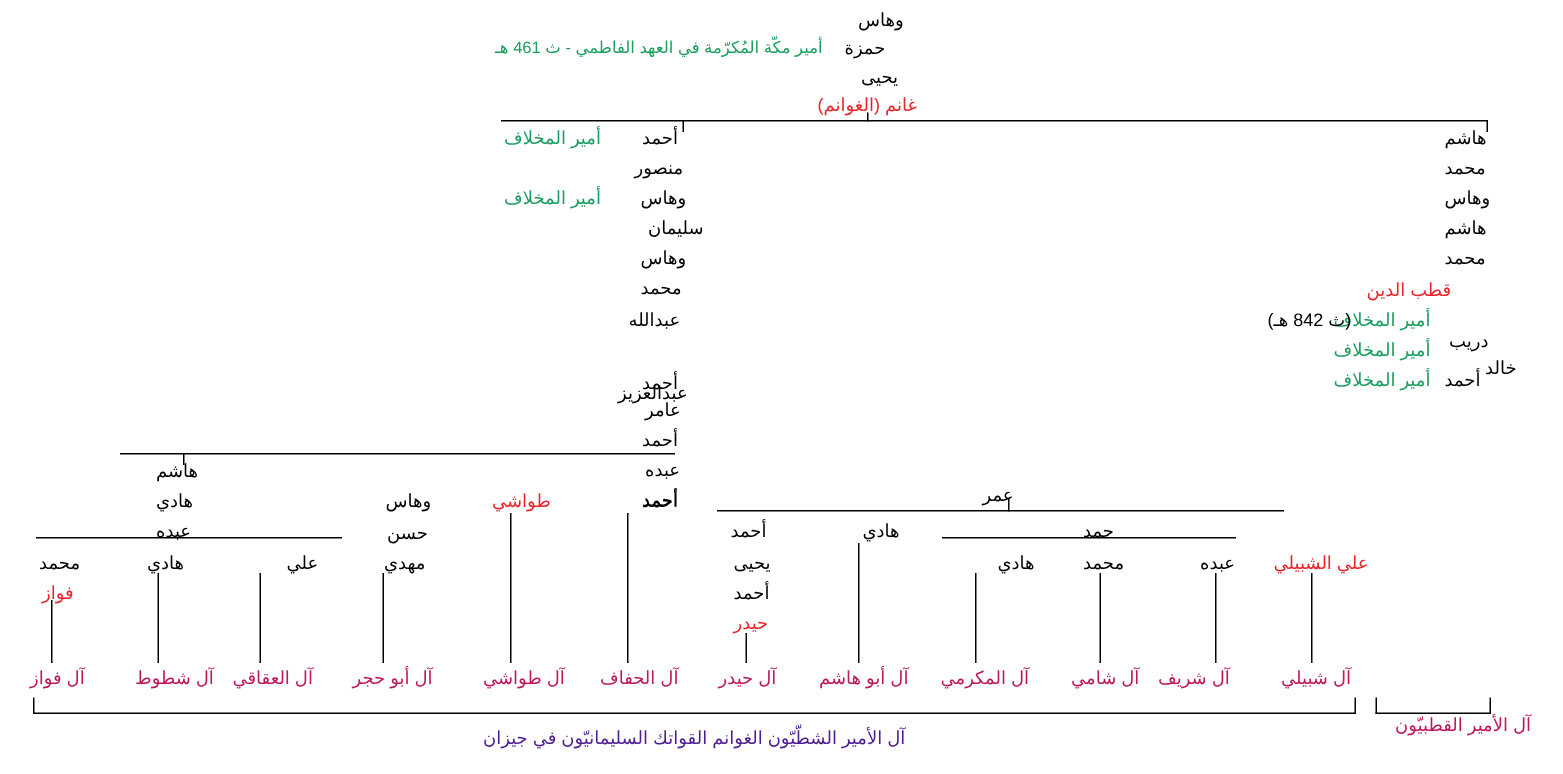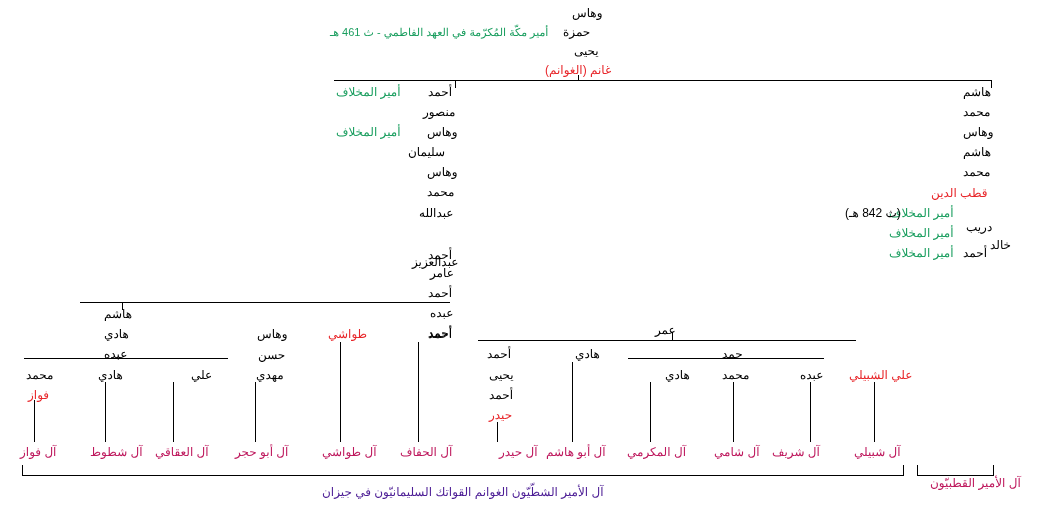--- a/index.html
+++ b/index.html
@@ -57,37 +57,37 @@
 <div class="hline" style="left:334px;top:80px;width:658px;"></div>
 <div class="vline" style="left:455px;top:80px;height:8px;"></div>
 <div class="vline" style="left:991px;top:80px;height:8px;"></div>
 <div class="vline" style="left:578px;top:75px;height:6px;"></div>
 
 <div class="node" style="left:428px;top:85px;">أحمد</div>
 <div class="node green" style="left:336px;top:85px;">أمير المخلاف</div>
 <div class="node" style="left:423px;top:105px;">منصور</div>
 <div class="node" style="left:427px;top:125px;">وهاس</div>
 <div class="node green" style="left:336px;top:125px;">أمير المخلاف</div>
-<div class="node" style="left:408px;top:145px;text-align:center;">سليمان</div>
+<div class="node" style="left:432px;top:145px;text-align:center;">سليمان</div>
 <div class="node" style="left:427px;top:165px;">وهاس</div>
 <div class="node" style="left:427px;top:185px;">محمد</div>
 <div class="node" style="left:419px;top:206px;">عبدالله</div>
 <div class="node" style="left:412px;top:227px;margin-top:28px;">عبدالعزيز</div>
 <div class="node" style="left:428px;top:248px;">أحمد</div>
 <div class="node" style="left:430px;top:266px;">عامر</div>
 <div class="node" style="left:428px;top:286px;">أحمد</div>
 <div class="node" style="left:430px;top:306px;">عبده</div>
 <div class="node" style="left:428px;top:326px;">أحمد</div>
 
 <div class="node" style="left:963px;top:85px;">هاشم</div>
 <div class="node" style="left:963px;top:105px;">محمد</div>
 <div class="node" style="left:963px;top:125px;">وهاس</div>
 <div class="node" style="left:963px;top:145px;">هاشم</div>
 <div class="node" style="left:963px;top:165px;">محمد</div>
-<div class="node red" style="left:911px;top:186px;margin-left:20px;">قطب الدين</div>
+<div class="node red" style="left:911px;top:186px;">قطب الدين</div>
 <div class="node" style="left:990px;top:206px;margin-top:32px;">خالد</div>
 <div class="node green" style="left:889px;top:206px;">أمير المخلاف</div>
 <div class="node" style="left:845px;top:206px;">(ث 842 هـ)</div>
 <div class="node" style="left:966px;top:220px;text-align:right;">دريب</div>
 <div class="node green" style="left:889px;top:226px;">أمير المخلاف</div>
 <div class="node" style="left:963px;top:246px;">أحمد</div>
 <div class="node green" style="left:889px;top:246px;">أمير المخلاف</div>
 
 <div class="hline" style="left:80px;top:302px;width:370px;"></div>
 <div class="vline" style="left:122px;top:302px;height:8px;"></div>
@@ -127,21 +127,21 @@
 <div class="node red" style="left:28px;top:388px;">فواز</div>
 <div class="node" style="left:98px;top:368px;">هادي</div>
 <div class="node" style="left:191px;top:368px;">علي</div>
 
 <div class="node blue" style="left:20px;top:445px;">آل فواز</div>
 <div class="node blue" style="left:90px;top:445px;">آل شطوط</div>
 <div class="node blue" style="left:155px;top:445px;">آل العقاقي</div>
 <div class="node blue" style="left:235px;top:445px;">آل أبو حجر</div>
 <div class="node blue" style="left:322px;top:445px;">آل طواشي</div>
 <div class="node blue" style="left:400px;top:445px;">آل الحفاف</div>
-<div class="node blue" style="left:479px;top:445px;margin-left:20px;">آل حيدر</div>
+<div class="node blue" style="left:479px;top:445px;">آل حيدر</div>
 <div class="node blue" style="left:546px;top:445px;">آل أبو هاشم</div>
 <div class="node blue" style="left:627px;top:445px;">آل المكرمي</div>
 <div class="node blue" style="left:714px;top:445px;">آل شامي</div>
 <div class="node blue" style="left:772px;top:445px;">آل شريف</div>
 <div class="node blue" style="left:854px;top:445px;">آل شبيلي</div>
 <div class="node blue" style="left:930px;top:476px;">آل الأمير القطبيّون</div>
 
 <div class="vline" style="left:34px;top:400px;height:42px;"></div>
 <div class="vline" style="left:105px;top:382px;height:60px;"></div>
 <div class="vline" style="left:173px;top:382px;height:60px;"></div>

